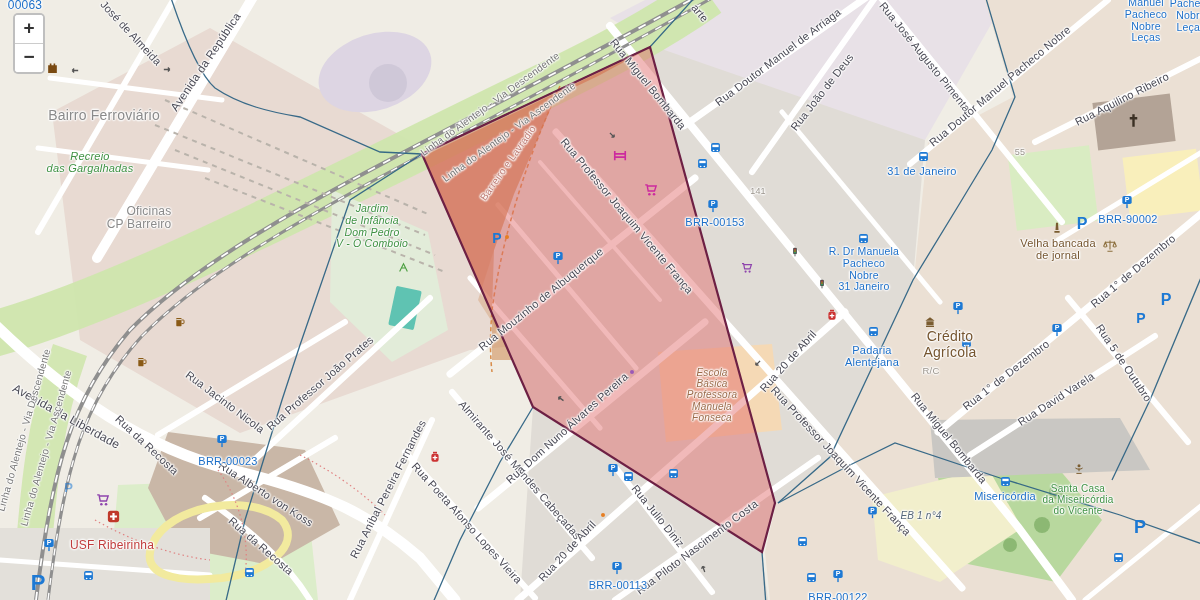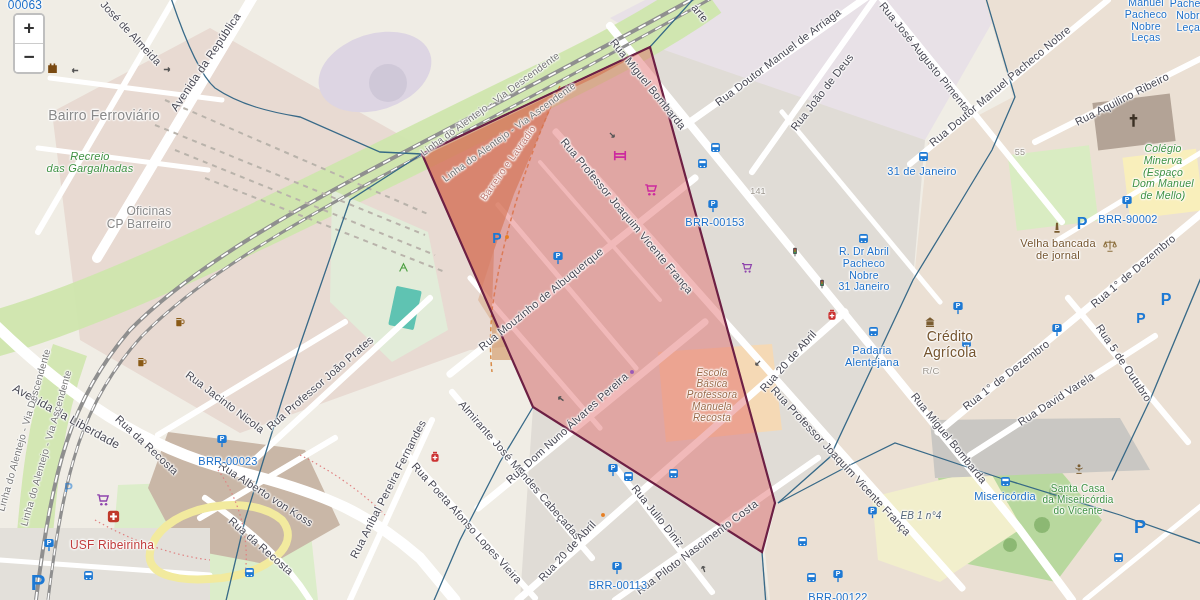--- a/index.html
+++ b/index.html
@@ -564,33 +564,32 @@
       <div class="mlabel" style="left: 700px; top: 13px; font-size: 11px; color: rgb(74, 74, 85); transform: translate(-50%, -50%) rotate(50deg);">arte</div>
       <div class="mlabel" style="left: 104px; top: 116px; font-size: 14px; color: rgb(138, 138, 138); transform: translate(-50%, -50%) rotate(0deg);">Bairro Ferroviário</div>
       <div class="mlabel" style="left: 90px; top: 162px; font-size: 11px; color: rgb(63, 145, 67); font-style: italic; transform: translate(-50%, -50%) rotate(0deg);">
         <div>Recreio</div>
         <div>das Gargalhadas</div>
       </div>
       <div class="mlabel" style="left: 139px; top: 218px; font-size: 12px; color: rgb(138, 138, 138); transform: translate(-50%, -50%) rotate(0deg); text-align: right;">
         <div>Oficinas</div>
         <div>CP Barreiro</div>
       </div>
+      <div class="mlabel" style="left: 372px; top: 226px; font-size: 10.5px; color: rgb(63, 145, 67); font-style: italic; transform: translate(-50%, -50%) rotate(0deg);">
+        <div>Jardim</div>
+        <div>de Infância</div>
+        <div>Dom Pedro</div>
+        <div>V - O Comboio</div>
+      </div>
       <div class="mlabel" style="left: 712px; top: 395px; font-size: 10px; color: rgb(156, 107, 74); font-style: italic; transform: translate(-50%, -50%) rotate(0deg);">
         <div>Escola</div>
         <div>Básica</div>
         <div>Professora</div>
         <div>Manuela</div>
-        <div>Recosta</div>
-      </div>
-      <div class="mlabel" style="left: 1163px; top: 172px; font-size: 10.5px; color: rgb(63, 145, 67); font-style: italic; transform: translate(-50%, -50%) rotate(0deg);">
-        <div>Colégio</div>
-        <div>Minerva</div>
-        <div>(Espaço</div>
-        <div>Dom Manuel</div>
-        <div>de Mello)</div>
+        <div>Fonseca</div>
       </div>
       <div class="mlabel" style="left: 1058px; top: 249px; font-size: 11px; color: rgb(117, 85, 47); transform: translate(-50%, -50%) rotate(0deg);">
         <div>Velha bancada</div>
         <div>de jornal</div>
       </div>
       <div class="mlabel" style="left: 1078px; top: 500px; font-size: 10px; color: rgb(63, 145, 67); transform: translate(-50%, -50%) rotate(0deg);">
         <div>Santa Casa</div>
         <div>da Misericórdia</div>
         <div>do Vicente</div>
       </div>
@@ -600,21 +599,21 @@
       </div>
       <div class="mlabel" style="left: 112px; top: 546px; font-size: 12px; color: rgb(192, 60, 60); transform: translate(-50%, -50%) rotate(0deg);">USF Ribeirinha</div>
       <div class="mlabel" style="left: 921px; top: 516px; font-size: 10px; color: rgb(86, 104, 122); font-style: italic; transform: translate(-50%, -50%) rotate(0deg);">EB 1 n°4</div>
       <div class="mlabel" style="left: 715px; top: 222px; font-size: 11px; color: rgb(29, 111, 200); transform: translate(-50%, -50%) rotate(0deg);">BRR-00153</div>
       <div class="mlabel" style="left: 228px; top: 461px; font-size: 11px; color: rgb(29, 111, 200); transform: translate(-50%, -50%) rotate(0deg);">BRR-00023</div>
       <div class="mlabel" style="left: 618px; top: 585px; font-size: 11px; color: rgb(29, 111, 200); transform: translate(-50%, -50%) rotate(0deg);">BRR-00113</div>
       <div class="mlabel" style="left: 838px; top: 597px; font-size: 11px; color: rgb(29, 111, 200); transform: translate(-50%, -50%) rotate(0deg);">BRR-00122</div>
       <div class="mlabel" style="left: 1128px; top: 219px; font-size: 11px; color: rgb(29, 111, 200); transform: translate(-50%, -50%) rotate(0deg);">BRR-90002</div>
       <div class="mlabel" style="left: 922px; top: 171px; font-size: 11px; color: rgb(29, 111, 200); transform: translate(-50%, -50%) rotate(0deg);">31 de Janeiro</div>
       <div class="mlabel" style="left: 864px; top: 269px; font-size: 10.5px; color: rgb(29, 111, 200); transform: translate(-50%, -50%) rotate(0deg);">
-        <div>R. Dr Abril</div>
+        <div>R. Dr Manuela</div>
         <div>Pacheco</div>
         <div>Nobre</div>
         <div>31 Janeiro</div>
       </div>
       <div class="mlabel" style="left: 872px; top: 356px; font-size: 11px; color: rgb(29, 111, 200); transform: translate(-50%, -50%) rotate(0deg);">
         <div>Padaria</div>
         <div>Alentejana</div>
       </div>
       <div class="mlabel" style="left: 1005px; top: 496px; font-size: 11px; color: rgb(29, 111, 200); transform: translate(-50%, -50%) rotate(0deg);">Misericórdia</div>
       <div class="mlabel" style="left: 1146px; top: 20px; font-size: 10.5px; color: rgb(29, 111, 200); transform: translate(-50%, -50%) rotate(0deg);">

